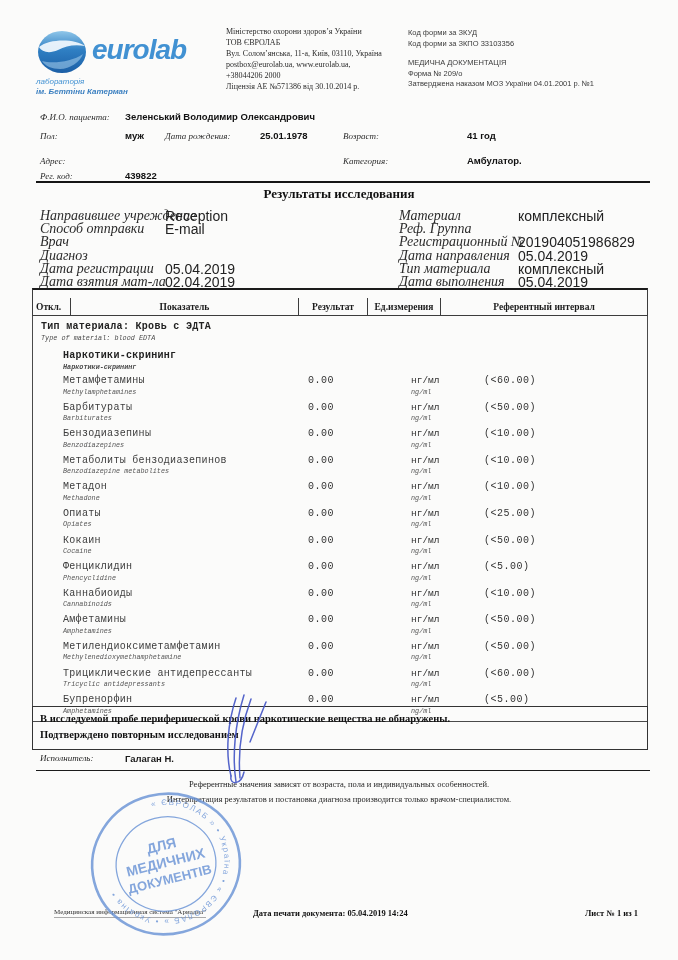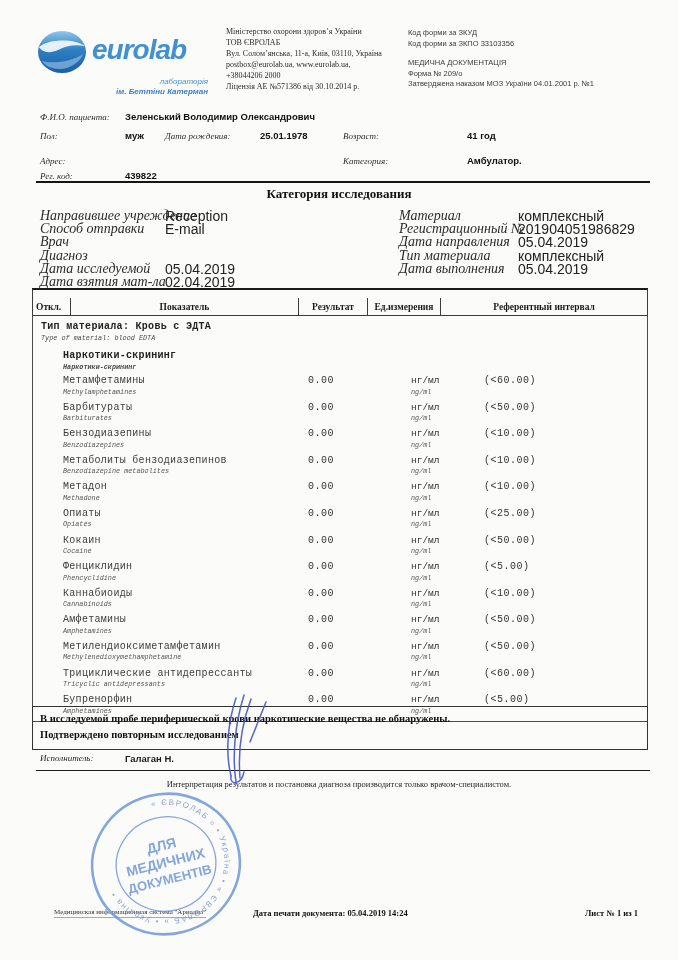--- a/index.html
+++ b/index.html
@@ -16,21 +16,21 @@
   
   .hdr { position:absolute; top:26px; left:36px; right:28px; height:72px; }
   .logo { position:absolute; left:0; top:2px; width:185px; }
   .logo-row { display:flex; align-items:flex-start; }
   .brand {
     font-family:"Liberation Sans", sans-serif;
     font-style:italic; font-weight:bold;
     font-size:28px; letter-spacing:-1px; color:#4191d2; line-height:1;
     margin-left:4px; margin-top:8px;
   }
-  .logo-sub { text-align:right; width:172px; margin-top:1px;
+  .logo-sub { text-align:left; width:172px; margin-top:1px;
     font-family:"Liberation Sans", sans-serif; font-style:italic;
     color:#4191d2; font-size:8px; line-height:1.25; }
   .logo-sub .s2 { font-weight:bold; color:#3a7fc0; }
   .ministry { position:absolute; left:190px; top:0; width:218px; font-size:8px; line-height:1.38; color:#2a2a2a; }
   .codes { position:absolute; left:372px; top:2px; width:240px;
     font-family:"Liberation Sans", sans-serif; font-size:7.5px; line-height:1.4; color:#3a3a3a; }
   .codes .gap { height:9px; }
   
   .patient { position:absolute; top:108px; left:40px; right:30px; height:72px; }
   .patient .lab { position:absolute; font-style:italic; font-size:9px; color:#2b2b2b; }
@@ -154,21 +154,21 @@
     <span class="lab" style="left:0; top:48px">Адрес:</span>
     <span class="val" style="left:85px; top:47px"></span>
     <span class="lab" style="left:303px; top:48px">Категория:</span>
     <span class="val" style="left:427px; top:47px">Амбулатор.</span>
 
     <span class="lab" style="left:0; top:63px">Рег. код:</span>
     <span class="val" style="left:85px; top:62px">439822</span>
   </div>
 
   <div class="thickline"></div>
-  <div class="title">Категория исследования</div>
+  <div class="title">Результаты исследования</div>
 
   <div class="info">
     <div class="info-col l">
 
         <div class="info-row">
           <span class="lab">Направившее учреждение</span>
           <span class="val">Reception</span>
         </div>
 
         <div class="info-row">
@@ -180,37 +180,41 @@
           <span class="lab">Врач</span>
           <span class="val"></span>
         </div>
 
         <div class="info-row">
           <span class="lab">Диагноз</span>
           <span class="val"></span>
         </div>
 
         <div class="info-row">
-          <span class="lab">Дата исследуемой</span>
+          <span class="lab">Дата регистрации</span>
           <span class="val">05.04.2019</span>
         </div>
 
         <div class="info-row">
           <span class="lab">Дата взятия мат-ла</span>
           <span class="val">02.04.2019</span>
         </div>
 
     </div>
     <div class="info-col r">
 
         <div class="info-row">
           <span class="lab">Материал</span>
           <span class="val">комплексный</span>
         </div>
 
+        <div class="info-row">
+          <span class="lab">Реф. Группа</span>
+          <span class="val"></span>
+        </div>
 
         <div class="info-row">
           <span class="lab">Регистрационный №</span>
           <span class="val">201904051986829</span>
         </div>
 
         <div class="info-row">
           <span class="lab">Дата направления</span>
           <span class="val">05.04.2019</span>
         </div>
@@ -379,20 +383,21 @@
       <path d="M45,9 C35,36 32,64 34,88"></path>
       <path d="M25,86 C23,95 35,96 38,82"></path>
       <path d="M60,12 L44,52"></path>
     </g>
   </svg>
 
   <div class="midline"></div>
 
   <div class="disc">
 
+      <div>Референтные значения зависят от возраста, пола и индивидуальных особенностей.</div>
 
 
       <div>Интерпретация результатов и постановка диагноза производится только врачом-специалистом.</div>
 
   </div>
 
   <svg class="stamp" width="160" height="152" viewBox="0 0 160 152">
     <defs>
       <path id="ringPath" d="M 80,17 a 59,57 0 1 1 -0.01,0 z"></path>
     </defs>

